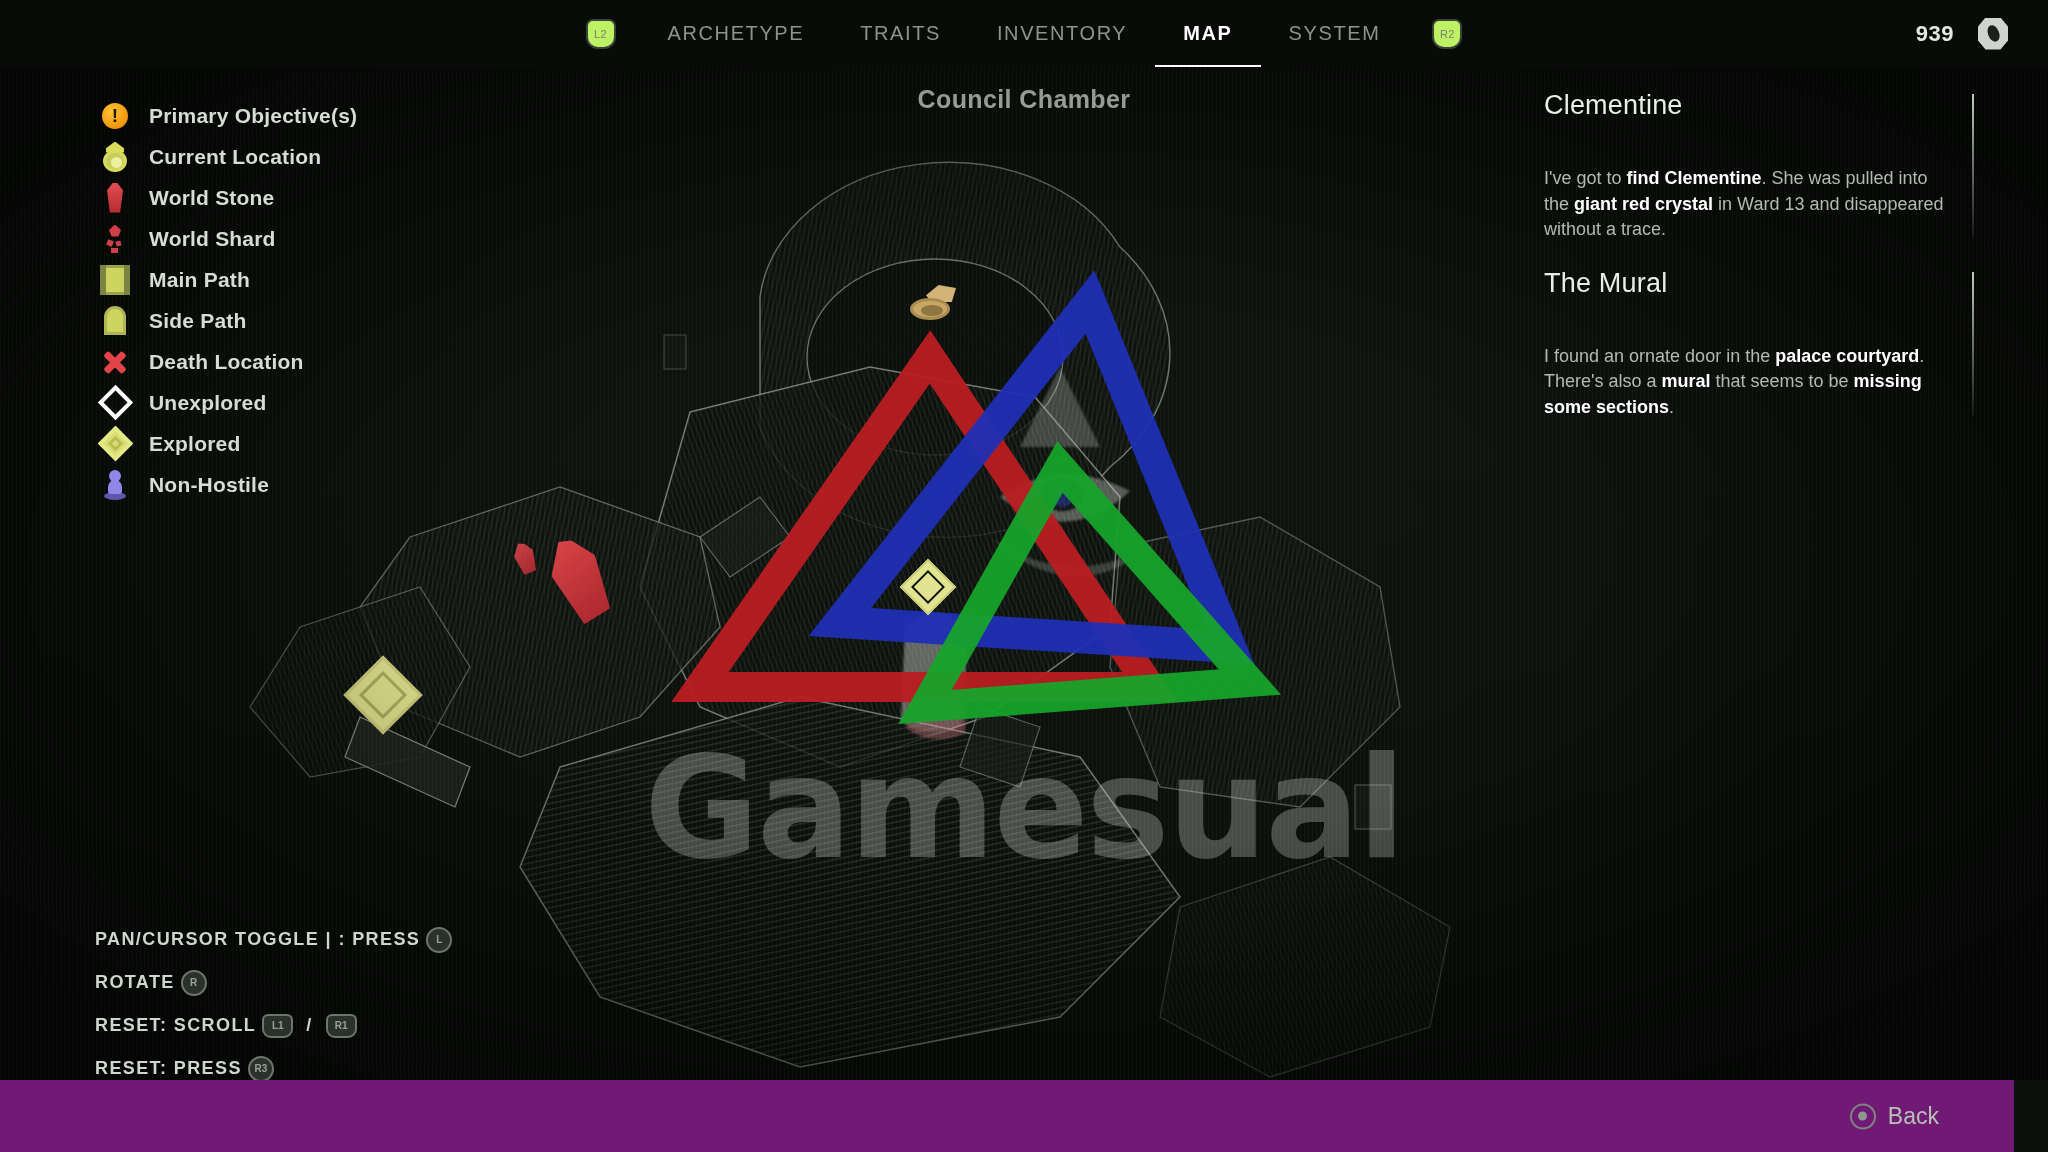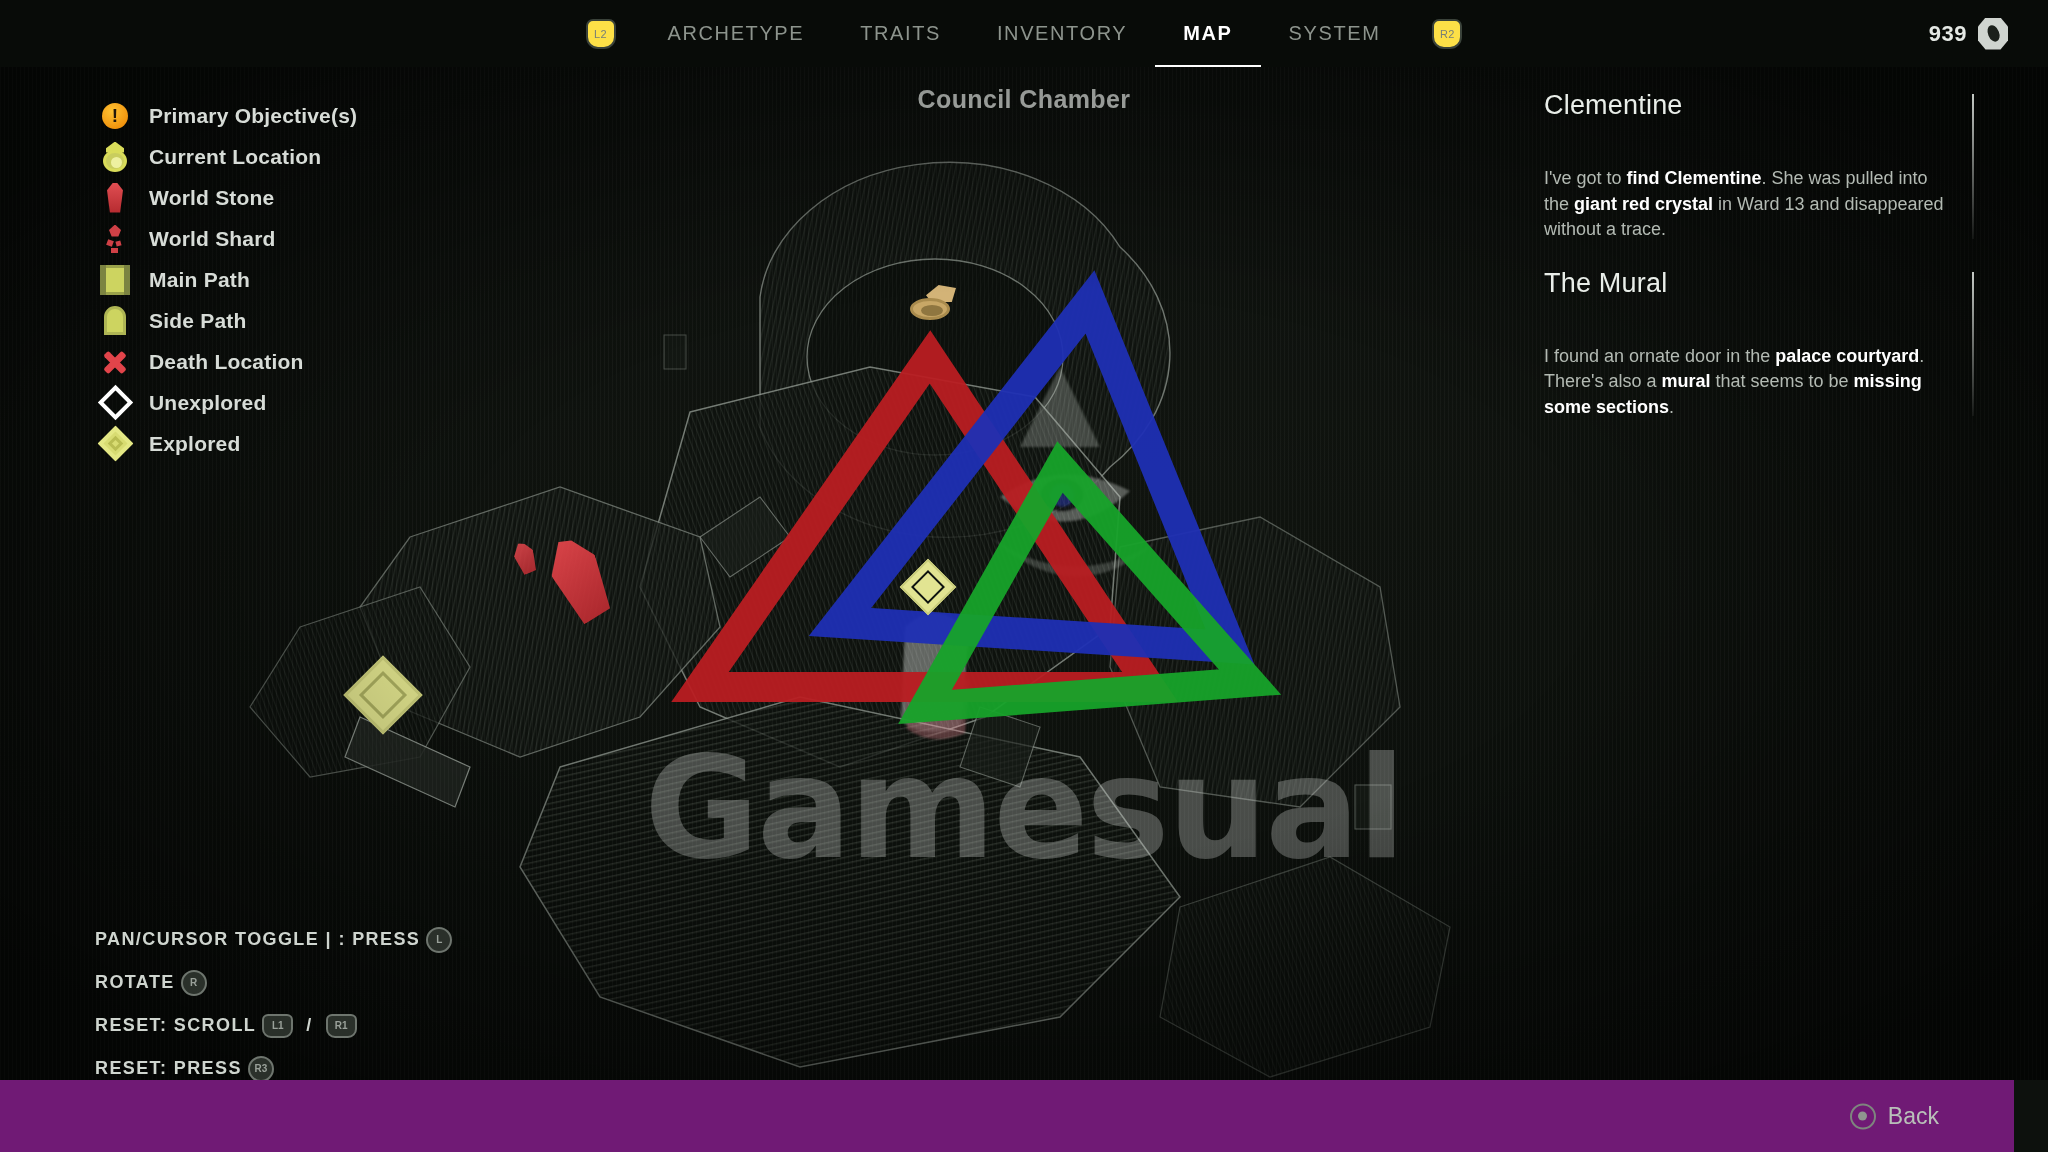--- a/index.html
+++ b/index.html
@@ -23,21 +23,21 @@
     width:2048px; height:67px;
     background:#080b08;
     display:flex; align-items:center; justify-content:center;
     z-index:40;
   }
   #topbar-inner { display:flex; align-items:center; gap:0px; }
   .bumper {
     width:30px; height:30px;
     margin:0 24px;
     border-radius:7px 7px 12px 12px;
-    background:#fde047;
+    background:#bef264;
     border:2px solid #3a423a;
     display:flex; align-items:center; justify-content:center;
     font-size:11px; color:#777f77; letter-spacing:.5px;
     font-family:"Liberation Sans", sans-serif;
   }
   .navtab {
     position:relative;
     padding:0 28px;
     height:67px;
     display:flex; align-items:center;
@@ -47,21 +47,21 @@
     font-family:"Liberation Sans", sans-serif;
     white-space:nowrap;
   }
   .navtab.active { color:#ffffff; font-weight:bold; }
   .navtab.active:after {
     content:""; position:absolute; left:0; right:0; bottom:0;
     height:2px; background:#ffffff;
   }
   #currency {
     position:absolute; right:40px; top:0; height:67px;
-    display:flex; align-items:center; gap:11px;
+    display:flex; align-items:center; gap:24px;
   }
   #currency .amt {
     font-size:22px; color:#e4e8e4; font-weight:bold;
     letter-spacing:.5px;
   }
   .scrap-icon {
     width:30px; height:32px;
     background:#cfd4cf;
     clip-path:polygon(25% 0%, 75% 0%, 100% 28%, 100% 72%, 75% 100%, 25% 100%, 0% 72%, 0% 28%);
     position:relative;
@@ -547,20 +547,30 @@
       <span class="legend-label">Unexplored</span>
     </div>
 
     <div class="legend-row">
       <span class="legend-icon">
           <span class="ic-diamond explored"></span>
         </span>
       <span class="legend-label">Explored</span>
     </div>
 
+    <div class="legend-row">
+      <span class="legend-icon">
+        <span class="ic-person">
+            <span class="base"></span>
+            <span class="body"></span>
+            <span class="head"></span>
+          </span>
+      </span>
+      <span class="legend-label">Non-Hostile</span>
+    </div>
   </div>
 
   <div id="quests">
     <div class="quest-block">
       <div class="quest-title">Clementine</div>
       <div class="quest-desc"><span>I've got to </span><b>find Clementine</b><span>. She was pulled into the </span><b>giant red crystal</b><span> in Ward 13 and disappeared without a trace.</span></div>
     </div>
     <div class="quest-block">
       <div class="quest-title">The Mural</div>
       <div class="quest-desc"><span>I found an ornate door in the </span><b>palace courtyard</b><span>. There's also a </span><b>mural</b><span> that seems to be </span><b>missing some sections</b><span>.</span></div>

